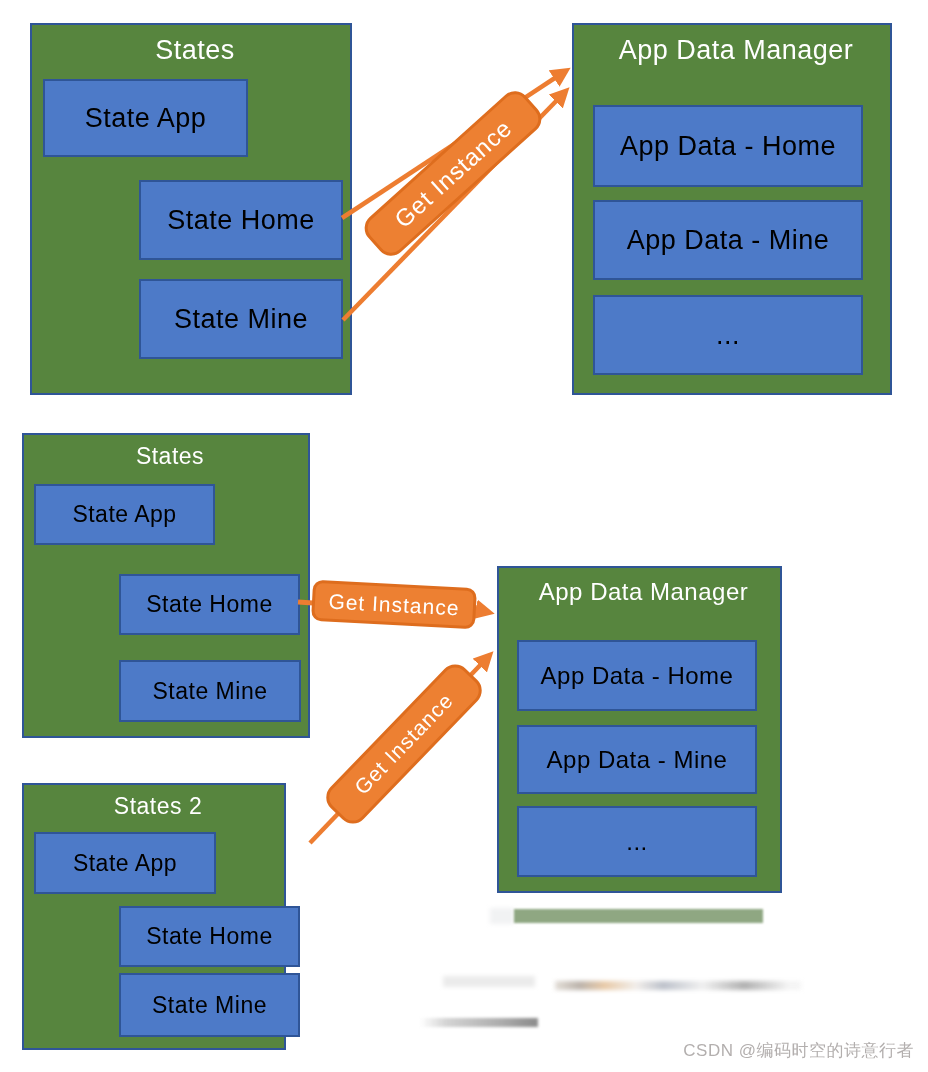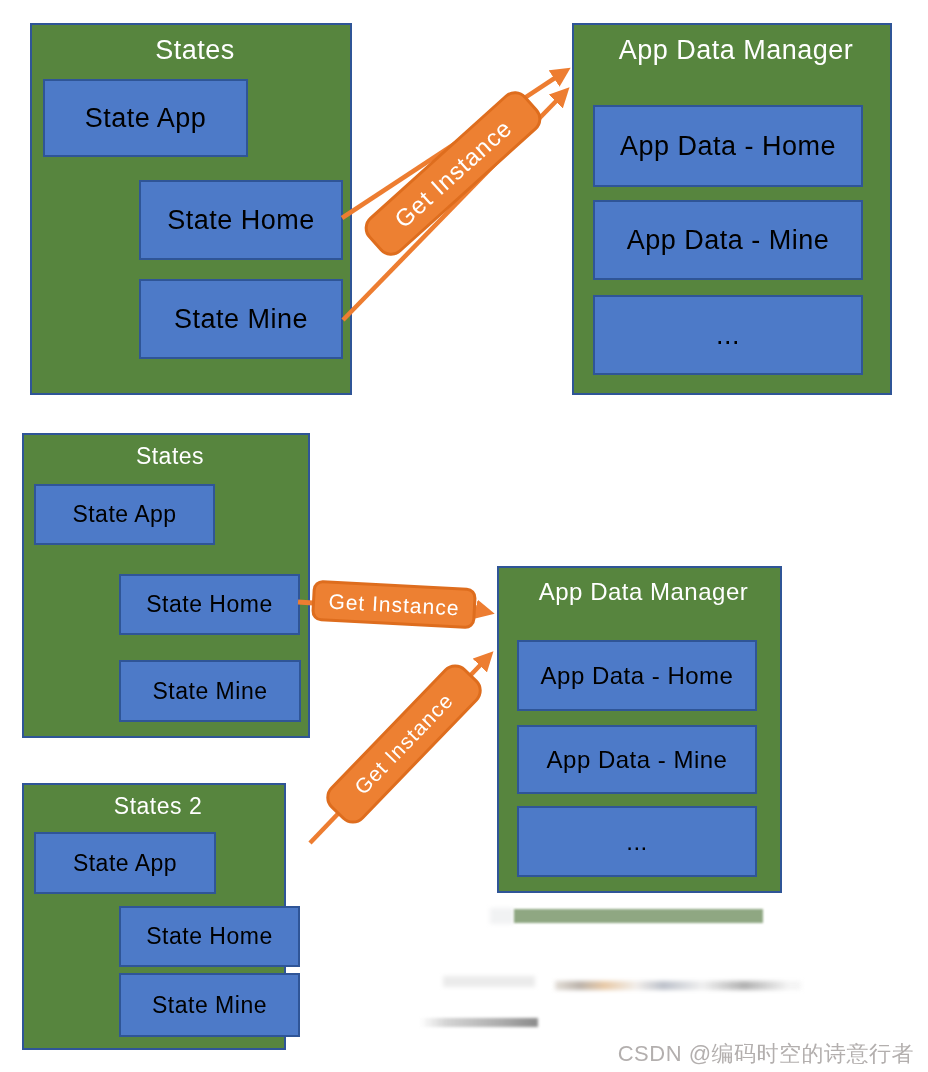--- a/index.html
+++ b/index.html
@@ -36,21 +36,21 @@
   .smudge{position:absolute;z-index:2;}
   .smudge.light-block{left:490px;top:908px;width:24px;height:16px;background:#f1f2f3;filter:blur(2px);}
   .smudge.green-bar{left:514px;top:909px;width:249px;height:14px;background:#8aa37c;filter:blur(1px);opacity:.95;}
   .smudge.gray-1{left:443px;top:976px;width:92px;height:11px;background:#ebebeb;filter:blur(2px);}
   .smudge.multi{left:555px;top:981px;width:246px;height:9px;filter:blur(2px);opacity:.9;
     background:linear-gradient(90deg,#e0dad3 0%,#b4aba2 10%,#e6c49e 20%,#f0ece8 33%,#b6bbc5 44%,#efefef 60%,#a8a8a8 77%,#f4f4f4 95%);}
   .smudge.gray-2{left:420px;top:1018px;width:118px;height:9px;filter:blur(1.5px);
     background:linear-gradient(90deg,rgba(216,216,216,0),#d4d4d4 22%,#ababab 70%,#8f8f8f 95%);}
   .watermark{
     position:absolute;left:612px;top:1039px;width:302px;z-index:7;
-    text-align:right;font-size:22px;color:#b3afae;letter-spacing:.5px;
+    text-align:right;font-size:17px;color:#b3afae;letter-spacing:.5px;
     text-shadow:1px 1px 0 rgba(255,255,255,.9);white-space:nowrap;
   }
 </style>
 </head>
 <body>
 
 <div class="canvas">
 
   <div class="gbox" style="left:30px;top:23px;width:322px;height:372px;">
     <div class="gtitle t27" style="top:10px;">States</div>

